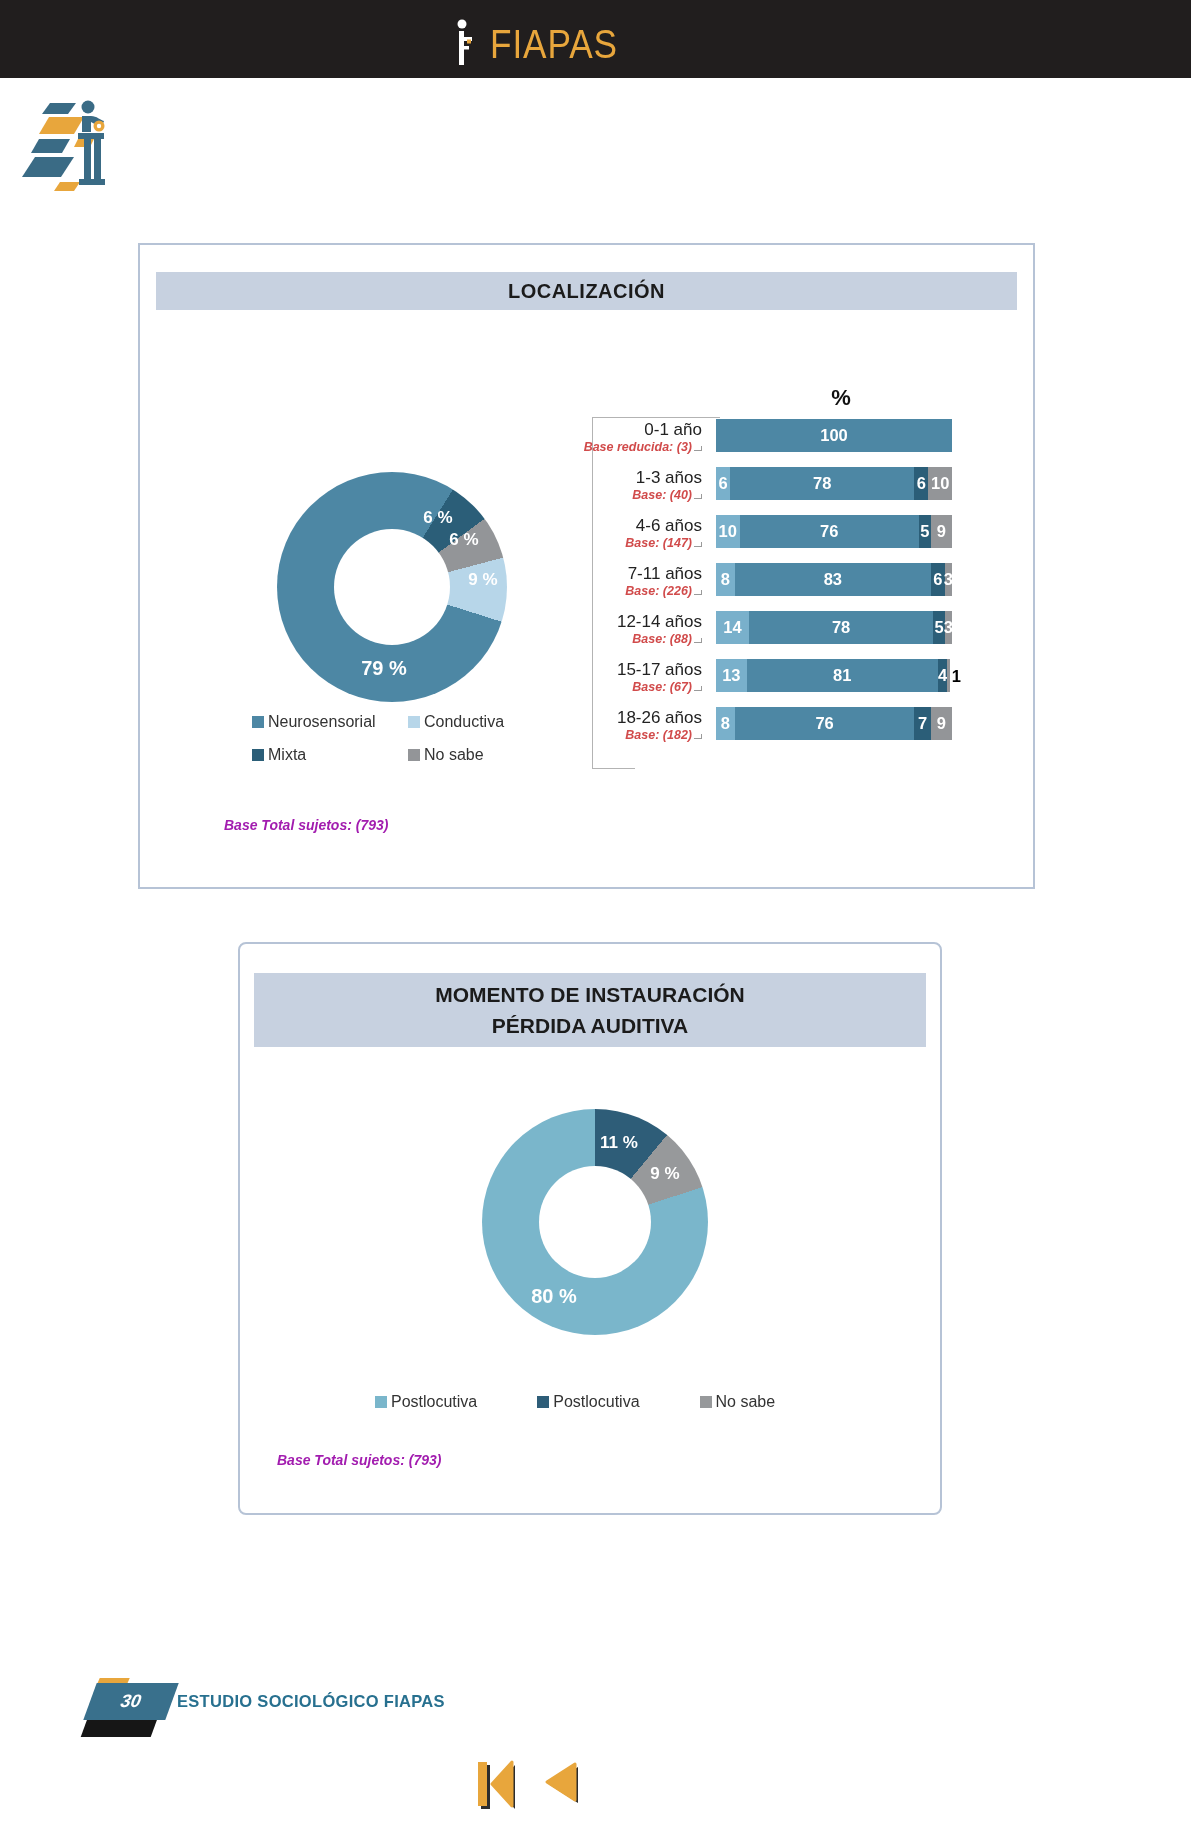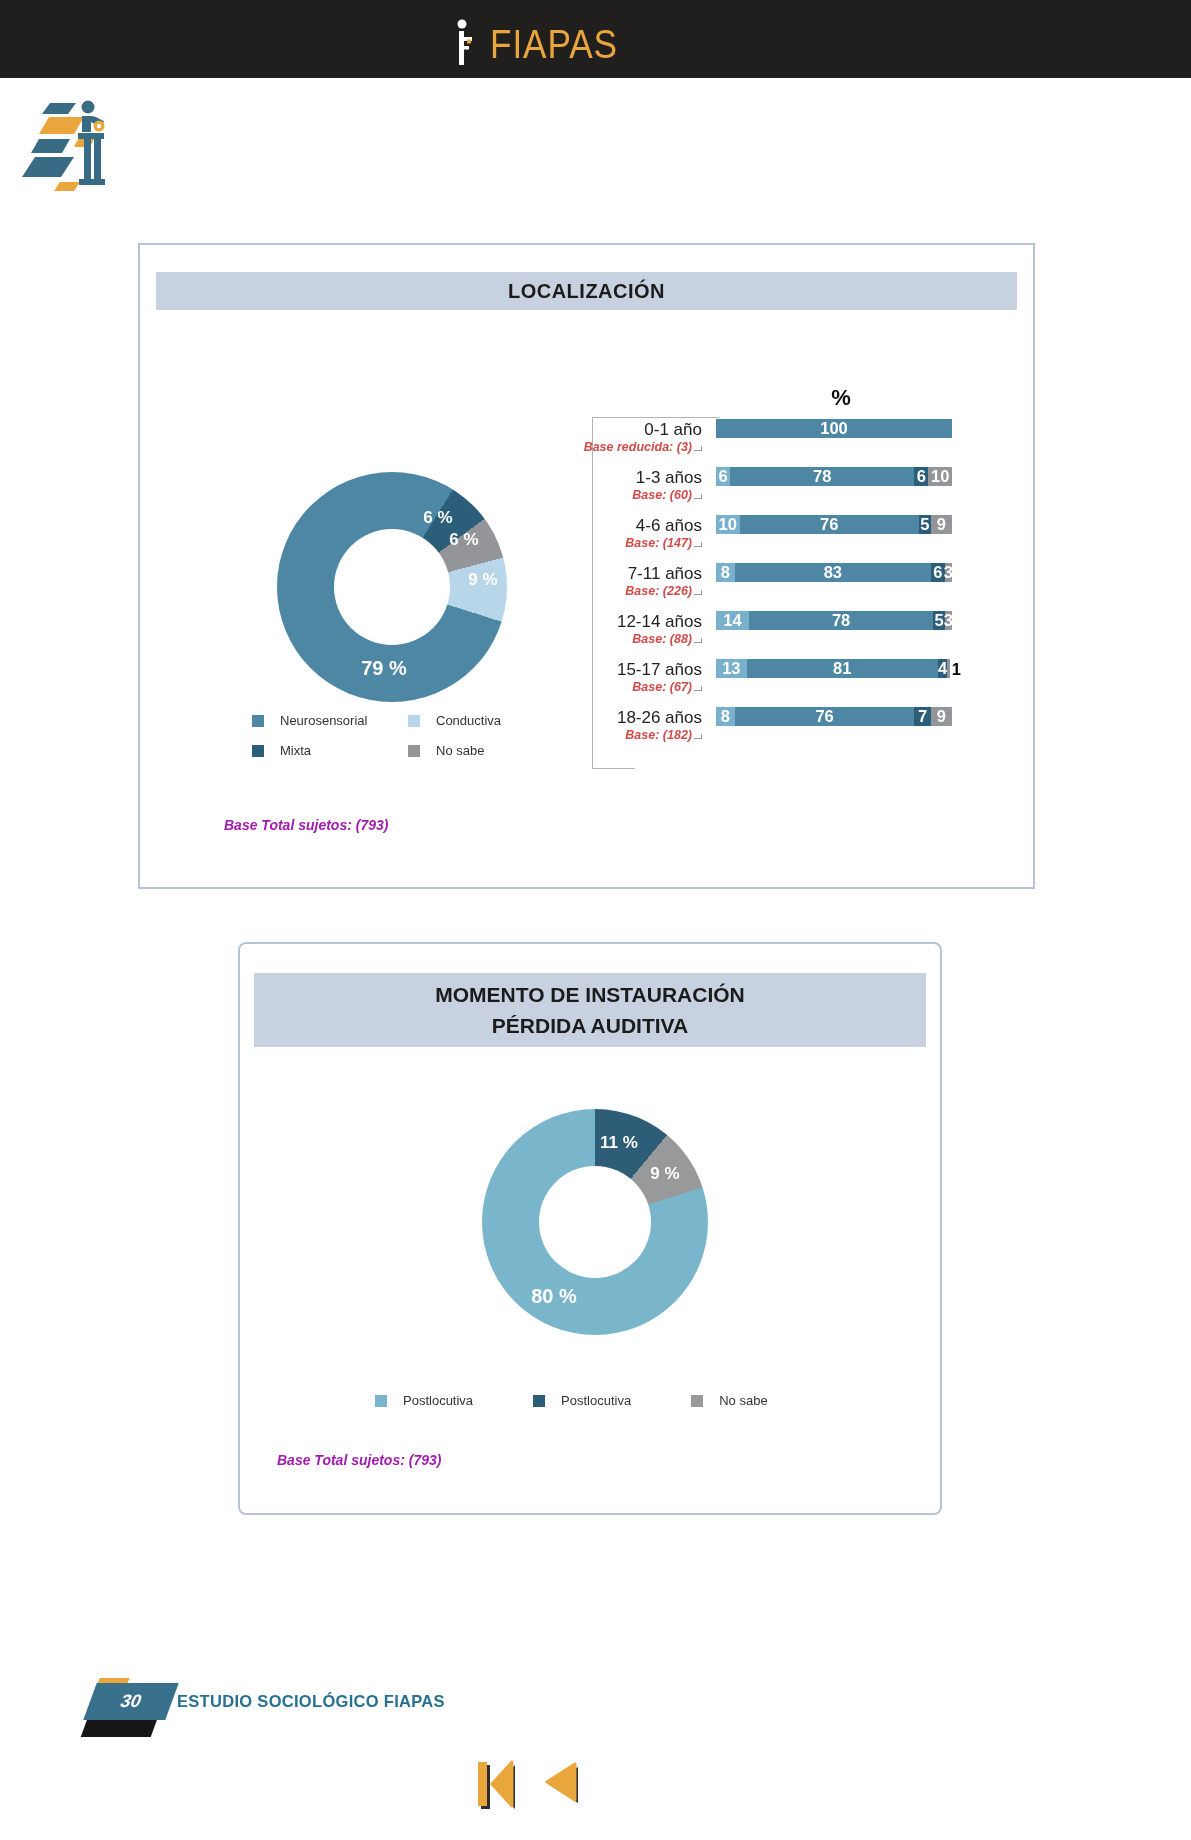--- a/index.html
+++ b/index.html
@@ -32,21 +32,21 @@
         background:#fff;border-radius:50%;}
   #donut1 .hole{width:116px;height:116px;}
   #donut2 .hole{width:112px;height:112px;}
   .slice-label{position:absolute;transform:translate(-50%,-50%);color:#fff;
                font-weight:bold;font-size:17px;white-space:nowrap;}
 
   
   .legend{position:absolute;}
   #legend1{left:112px;top:468px;display:grid;grid-template-columns:156px auto;row-gap:15px;}
   #legend2{left:135px;top:449px;display:flex;gap:60px;}
-  .legend-item{display:flex;align-items:center;font-size:13px;color:#333;white-space:nowrap;gap:12px;}
+  .legend-item{display:flex;align-items:center;font-size:16px;color:#333;white-space:nowrap;}
   .swatch{width:12px;height:12px;margin-right:4px;flex:none;}
 
   
   .base-note{position:absolute;font-size:14px;font-weight:bold;font-style:italic;color:#a21caf;}
   #p1-base{left:84px;top:572px;}
   #p2-base{left:37px;top:508px;}
 
   
   #pct-label{position:absolute;left:583px;top:140px;width:236px;text-align:center;
              font-size:22px;font-weight:bold;color:#111;}
@@ -57,21 +57,21 @@
   .bracket::after{content:"";position:absolute;left:0;bottom:0;width:42px;height:0;
                   border-bottom:1px solid #b3b3b3;}
   #bar-rows{position:absolute;left:440px;top:174px;width:379px;}
   .bar-row{display:flex;height:35px;margin-bottom:13px;}
   .bar-cat{width:136px;padding-right:14px;text-align:right;display:flex;flex-direction:column;
            justify-content:center;flex:none;box-sizing:border-box;}
   .cat-name{font-size:17px;color:#222;line-height:20px;white-space:nowrap;}
   .cat-base{font-size:12.5px;color:#D14B4B;font-weight:bold;font-style:italic;line-height:14px;white-space:nowrap;}
   .cat-base::after{content:"";display:inline-block;width:7px;height:4px;
                    border-right:1px solid #9a9a9a;border-bottom:1px solid #9a9a9a;margin-left:2px;}
-  .bar-line{display:flex;width:236px;height:19px;}
+  .bar-line{display:flex;width:236px;height:33px;}
   .bar-seg{position:relative;display:flex;align-items:center;justify-content:center;
            color:#fff;font-weight:bold;font-size:16.5px;}
   .bar-seg.outside span{position:absolute;left:calc(100% + 2px);top:50%;transform:translateY(-50%);color:#000;}
 
   
   .page-badge{position:absolute;left:80px;top:1678px;width:110px;height:62px;}
   .badge-orange{position:absolute;left:18px;top:0;width:30px;height:8px;background:#E8A63C;transform:skewX(-24deg);}
   .badge-main{position:absolute;left:10px;top:5px;width:82px;height:37px;background:#39708C;
               transform:skewX(-20deg);display:flex;align-items:center;justify-content:center;
               color:#fff;font-weight:bold;font-size:18px;}
@@ -156,21 +156,21 @@
         </div>
         <div class="bar-line">
           <div class="bar-seg" style="width: 100%; background: rgb(77, 135, 164);">
             <span>100</span>
           </div>
         </div>
       </div>
       <div class="bar-row">
         <div class="bar-cat">
           <span class="cat-name">1-3 años</span>
-          <span class="cat-base">Base: (60)</span>
+          <span class="cat-base">Base: (40)</span>
         </div>
         <div class="bar-line">
           <div class="bar-seg" style="width: 6%; background: rgb(121, 176, 203);">
             <span>6</span>
           </div>
           <div class="bar-seg" style="width: 78%; background: rgb(77, 135, 164);">
             <span>78</span>
           </div>
           <div class="bar-seg" style="width: 6%; background: rgb(43, 94, 120);">
             <span>6</span>

